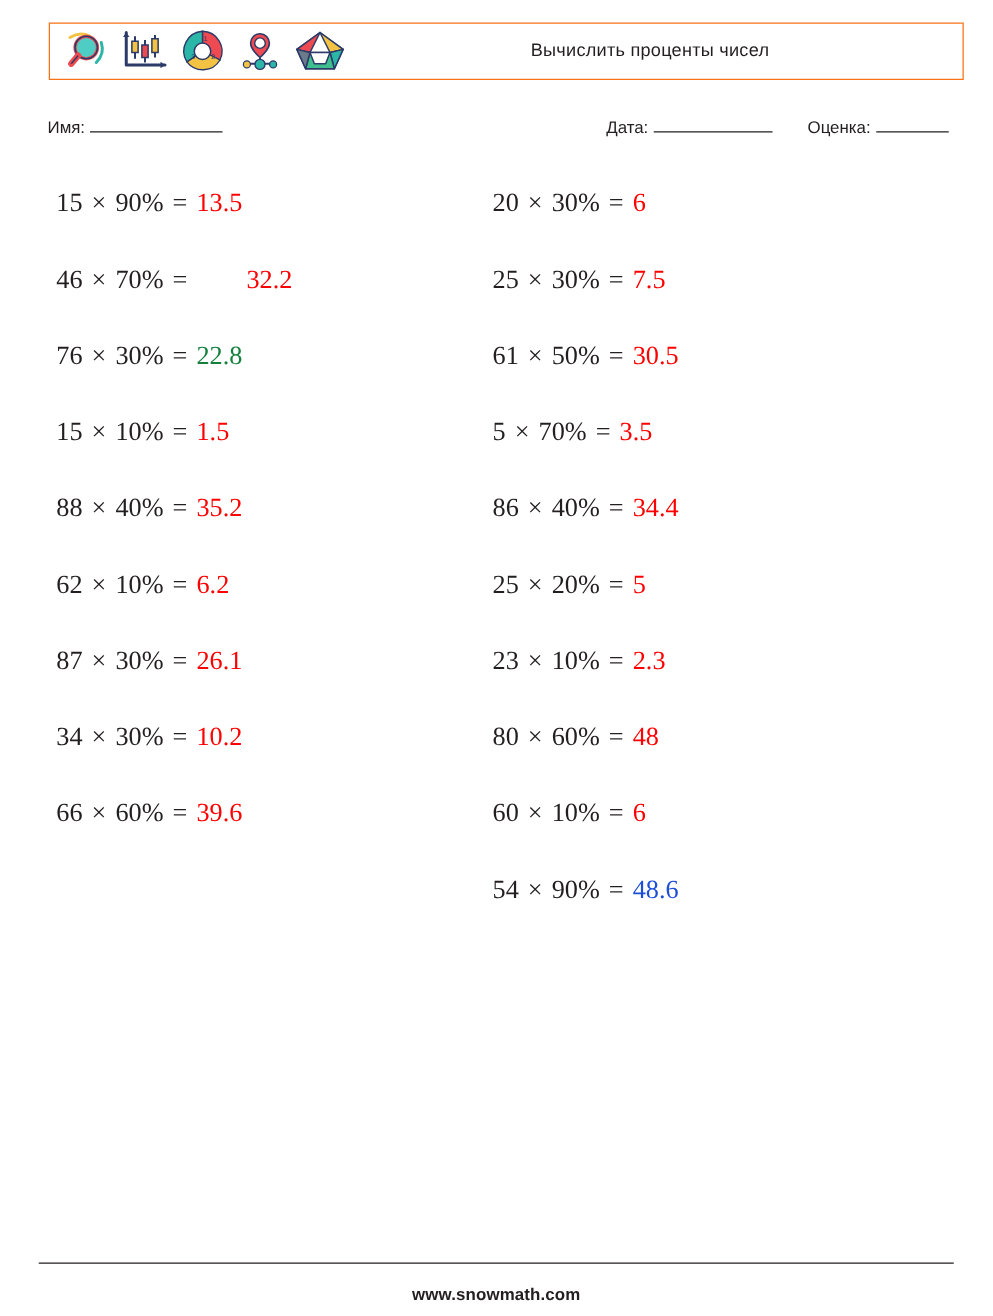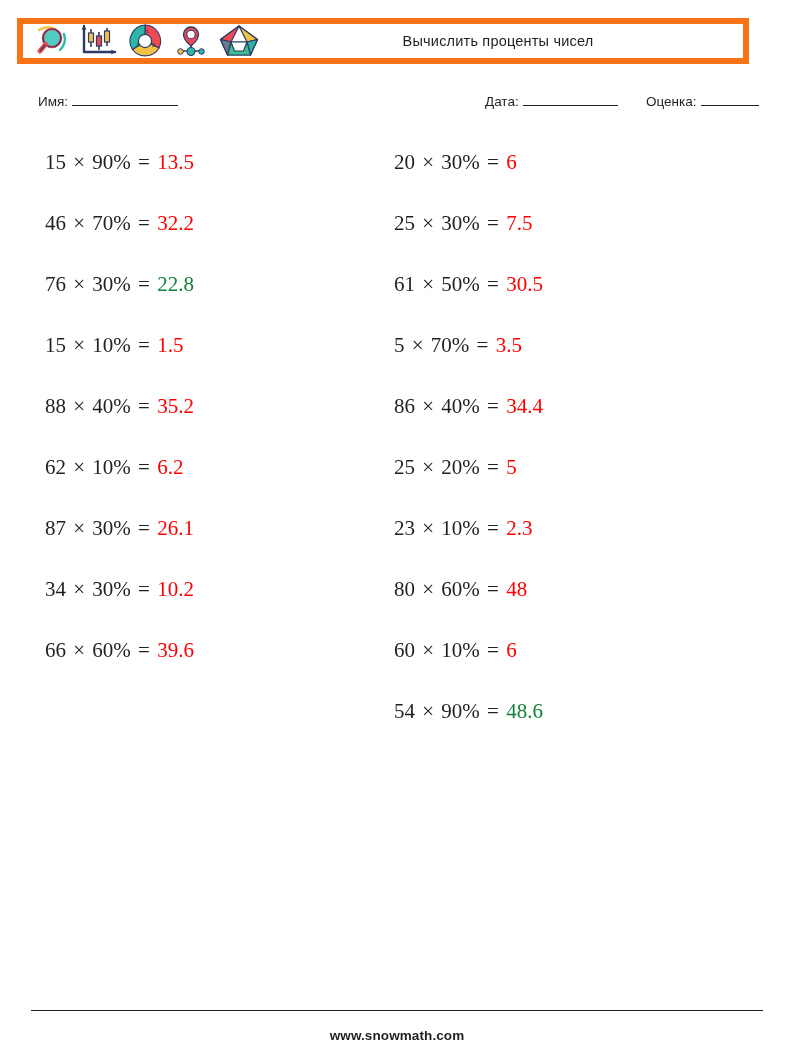--- a/index.html
+++ b/index.html
@@ -13,25 +13,25 @@
     height: 1053px;
     position: relative;
     font-family: "Liberation Sans", sans-serif;
     color: #231f20;
     overflow: hidden;
   }
 
   
   .header-box {
     position: absolute;
-    left: 17px;
+    left: 39px;
     top: 18px;
     width: 732px;
     height: 46px;
-    border: 6px solid #f97316;
+    border: 1px solid #f97316;
     box-sizing: border-box;
     padding-left: 15px;
   }
   .icon-strip {
     position: absolute;
     left: 10px;
     top: 50%;
     transform: translateY(-50%);
     display: flex;
     align-items: center;
@@ -210,37 +210,37 @@
     <span>Дата:</span><span class="blank medium"></span>
   </span>
   <span class="info-grade">
     <span>Оценка:</span><span class="blank short"></span>
   </span>
 </div>
 
 <div class="problems">
   <div class="col col-left" id="col-left">
       <div class="problem"><span>15</span><span class="op"> × </span><span>90</span><span>%</span><span class="eq"> = </span><span class="ans" style="color: rgb(255, 0, 0);">13.5</span></div>
-      <div class="problem"><span>46</span><span class="op"> × </span><span>70</span><span>%</span><span class="eq"> = </span><span class="ans" style="color: rgb(255, 0, 0);">32.2</span></div>
+      <div class="problem"><span>46</span><span class="op"> × </span><span>70</span><span>%</span><span class="eq"> = </span><span class="ans" style="color: rgb(255, 0, 0); margin-left: 40px;">32.2</span></div>
       <div class="problem"><span>76</span><span class="op"> × </span><span>30</span><span>%</span><span class="eq"> = </span><span class="ans" style="color: #15803d;">22.8</span></div>
       <div class="problem"><span>15</span><span class="op"> × </span><span>10</span><span>%</span><span class="eq"> = </span><span class="ans" style="color: rgb(255, 0, 0);">1.5</span></div>
       <div class="problem"><span>88</span><span class="op"> × </span><span>40</span><span>%</span><span class="eq"> = </span><span class="ans" style="color: rgb(255, 0, 0);">35.2</span></div>
       <div class="problem"><span>62</span><span class="op"> × </span><span>10</span><span>%</span><span class="eq"> = </span><span class="ans" style="color: rgb(255, 0, 0);">6.2</span></div>
       <div class="problem"><span>87</span><span class="op"> × </span><span>30</span><span>%</span><span class="eq"> = </span><span class="ans" style="color: rgb(255, 0, 0);">26.1</span></div>
       <div class="problem"><span>34</span><span class="op"> × </span><span>30</span><span>%</span><span class="eq"> = </span><span class="ans" style="color: rgb(255, 0, 0);">10.2</span></div>
       <div class="problem"><span>66</span><span class="op"> × </span><span>60</span><span>%</span><span class="eq"> = </span><span class="ans" style="color: rgb(255, 0, 0);">39.6</span></div>
     </div>
   <div class="col col-right" id="col-right">
       <div class="problem"><span>20</span><span class="op"> × </span><span>30</span><span>%</span><span class="eq"> = </span><span class="ans" style="color: rgb(255, 0, 0);">6</span></div>
       <div class="problem"><span>25</span><span class="op"> × </span><span>30</span><span>%</span><span class="eq"> = </span><span class="ans" style="color: rgb(255, 0, 0);">7.5</span></div>
       <div class="problem"><span>61</span><span class="op"> × </span><span>50</span><span>%</span><span class="eq"> = </span><span class="ans" style="color: rgb(255, 0, 0);">30.5</span></div>
       <div class="problem"><span>5</span><span class="op"> × </span><span>70</span><span>%</span><span class="eq"> = </span><span class="ans" style="color: rgb(255, 0, 0);">3.5</span></div>
       <div class="problem"><span>86</span><span class="op"> × </span><span>40</span><span>%</span><span class="eq"> = </span><span class="ans" style="color: rgb(255, 0, 0);">34.4</span></div>
       <div class="problem"><span>25</span><span class="op"> × </span><span>20</span><span>%</span><span class="eq"> = </span><span class="ans" style="color: rgb(255, 0, 0);">5</span></div>
       <div class="problem"><span>23</span><span class="op"> × </span><span>10</span><span>%</span><span class="eq"> = </span><span class="ans" style="color: rgb(255, 0, 0);">2.3</span></div>
       <div class="problem"><span>80</span><span class="op"> × </span><span>60</span><span>%</span><span class="eq"> = </span><span class="ans" style="color: rgb(255, 0, 0);">48</span></div>
       <div class="problem"><span>60</span><span class="op"> × </span><span>10</span><span>%</span><span class="eq"> = </span><span class="ans" style="color: rgb(255, 0, 0);">6</span></div>
-      <div class="problem"><span>54</span><span class="op"> × </span><span>90</span><span>%</span><span class="eq"> = </span><span class="ans" style="color: #15803d;">48.6</span></div>
+      <div class="problem"><span>54</span><span class="op"> × </span><span>90</span><span>%</span><span class="eq"> = </span><span class="ans" style="color: #1d4ed8;">48.6</span></div>
     </div>
 </div>
 
 <div class="footer-rule"></div>
 <div class="footer-text">www.snowmath.com</div>
 
 </body></html>

